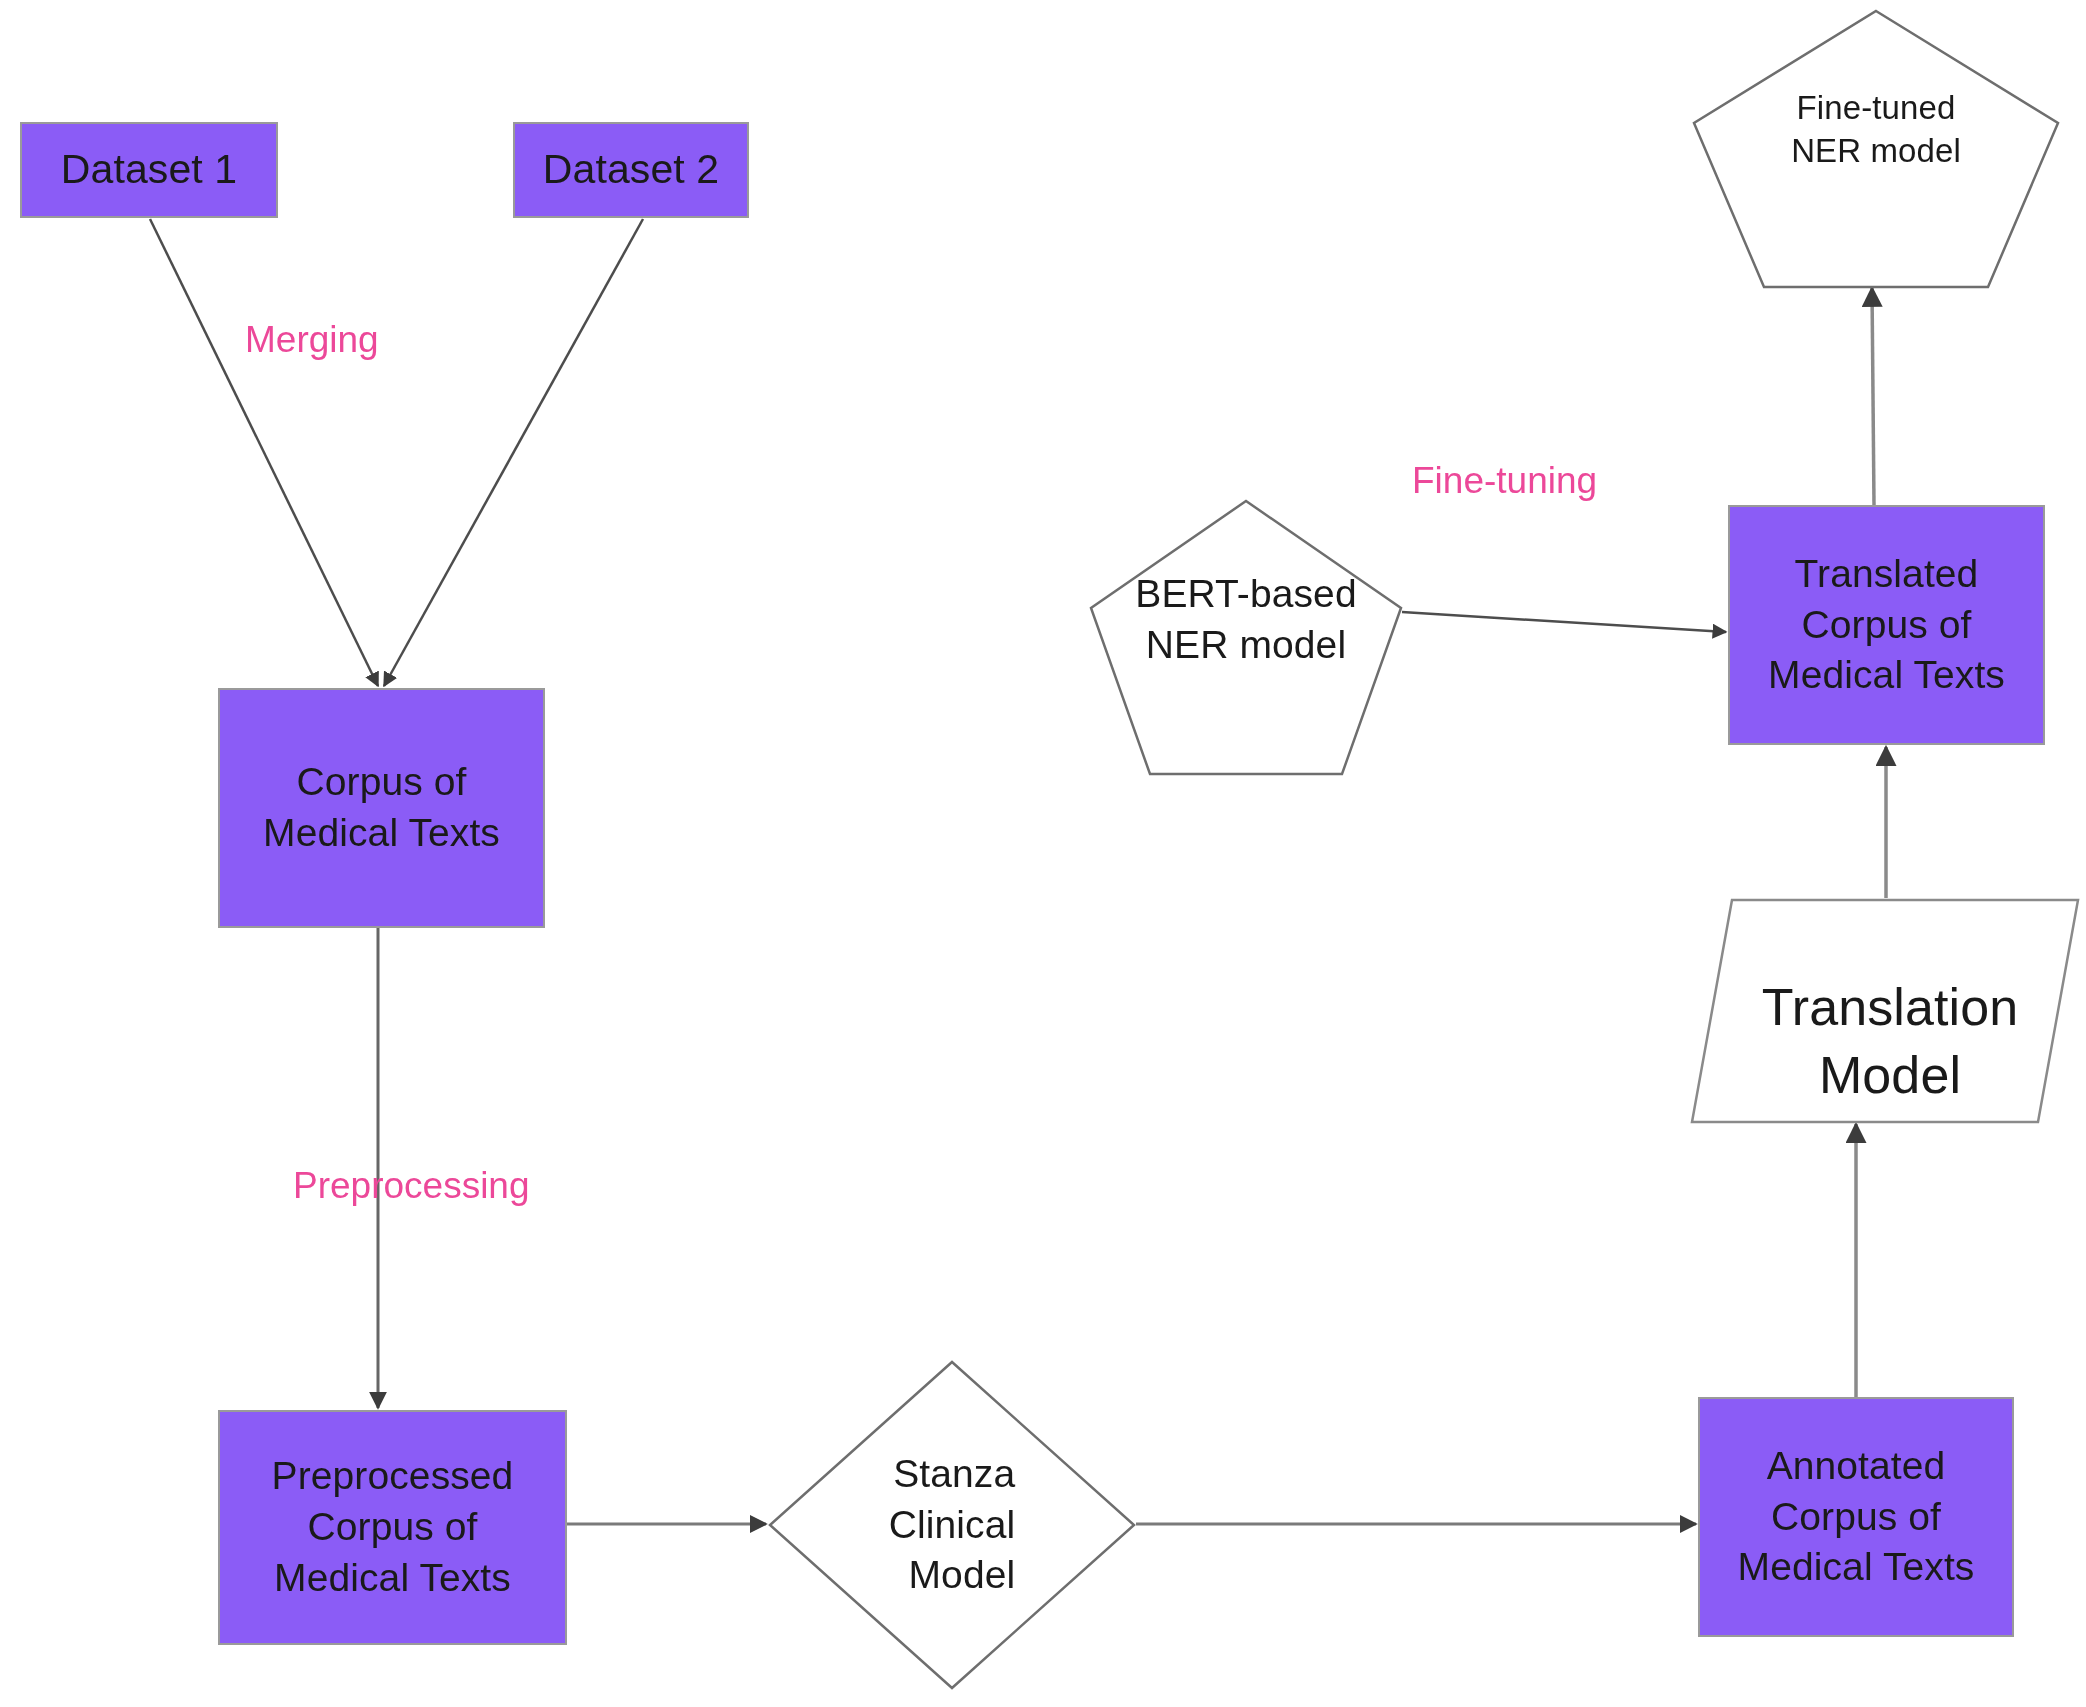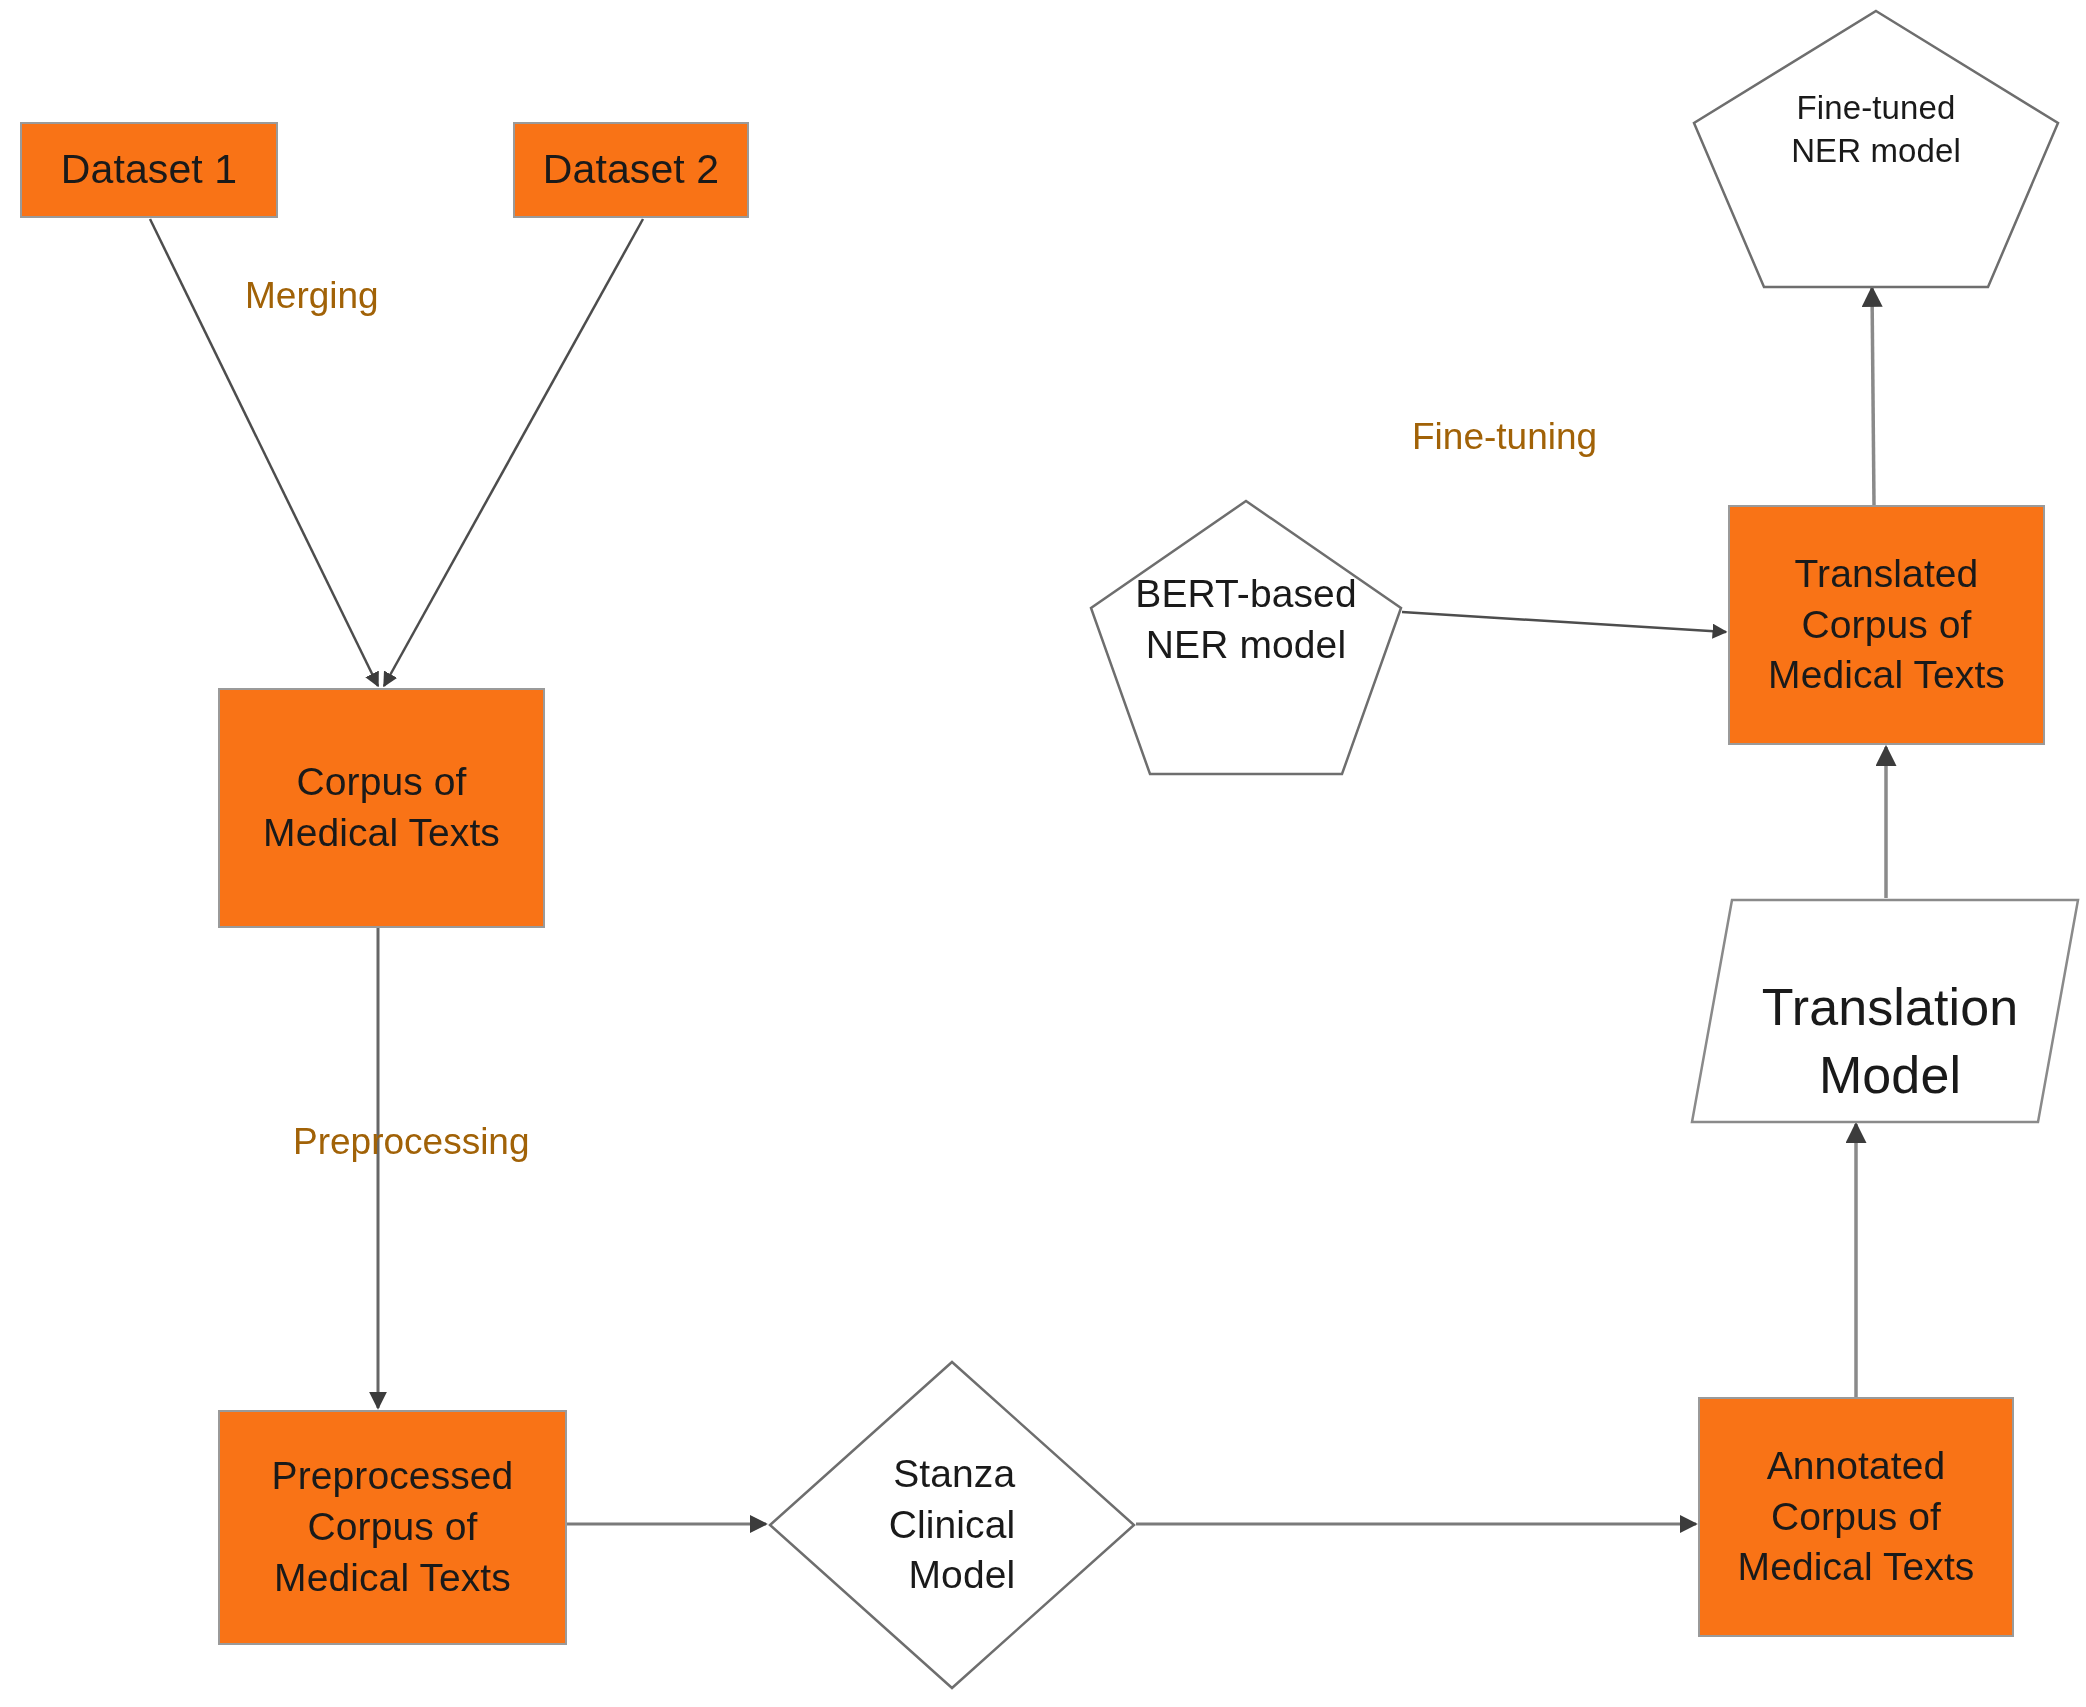--- a/index.html
+++ b/index.html
@@ -30,43 +30,44 @@
     box-sizing: border-box;
     display: flex;
     align-items: center;
     justify-content: center;
     text-align: center;
     color: #1a1a1a;
     z-index: 3;
   }
   .node-rect {
     border: 2px solid #9a9a9a;
-    background: #f97316;
+    background: #8b5cf6;
   }
   .node-label {
     line-height: 1.30;
     white-space: pre-line;
     letter-spacing: 0.1px;
   }
   .shape-wrap {
     position: absolute;
     z-index: 2;
   }
   .shape-wrap svg {
     display: block;
     overflow: visible;
   }
   .edge-label {
     position: absolute;
-    color: #a16207;
+    color: #ec4899;
     white-space: pre-line;
     line-height: 1.28;
     z-index: 4;
     background: transparent;
     text-align: left;
+    margin-top: 44px;
   }
 
   
   #node-dataset-1   { left:20px;   top:122px;  width:258px; height:96px;  font-size:41px; }
   #node-dataset-2   { left:513px;  top:122px;  width:236px; height:96px;  font-size:41px; }
   #node-corpus      { left:218px;  top:688px;  width:327px; height:240px; font-size:39px; }
   #node-preprocessed{ left:218px;  top:1410px; width:349px; height:235px; font-size:39px; }
   #node-annotated   { left:1698px; top:1397px; width:316px; height:240px; font-size:39px; }
   #node-translated  { left:1728px; top:505px;  width:317px; height:240px; font-size:39px; }
 

